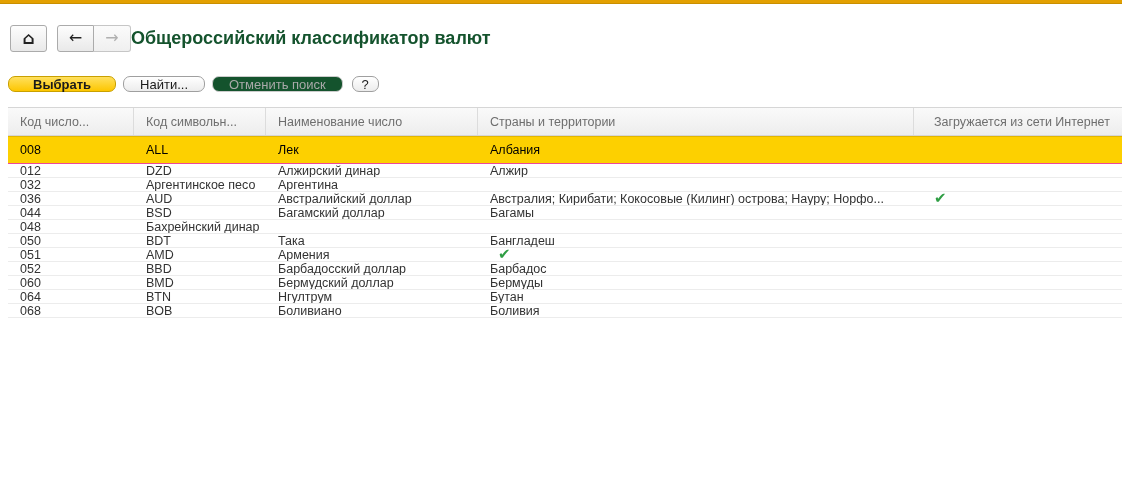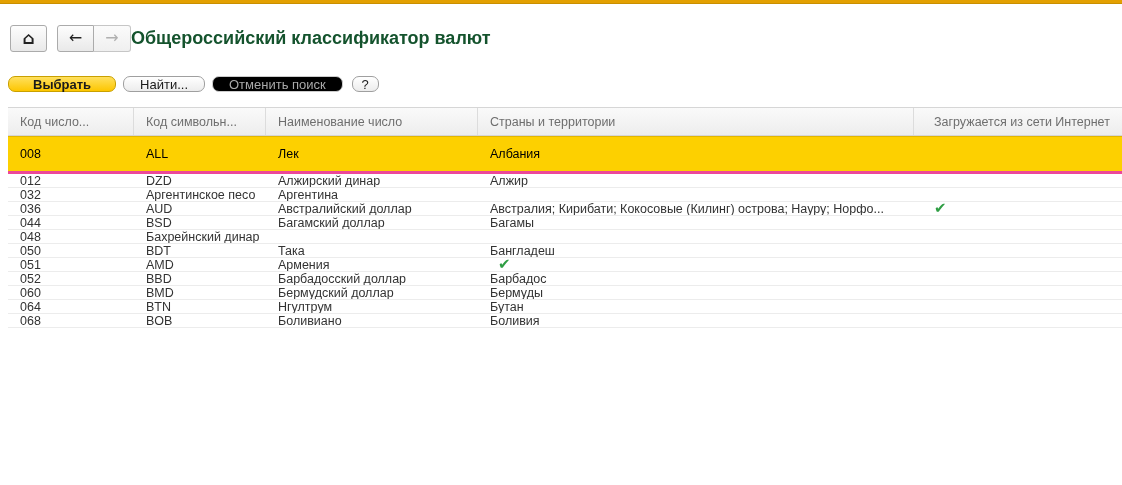--- a/index.html
+++ b/index.html
@@ -41,21 +41,21 @@
     background: linear-gradient(#ffffff, #ececec);
     font-family: "Liberation Sans", sans-serif;
     font-size: 13px; color: #1a1a1a; cursor: pointer;
     display: flex; align-items: center; justify-content: center;
   }
   .tb-btn.primary {
     background: linear-gradient(#ffe05e, #fdc600);
     border-color: #c9a000; font-weight: bold; padding: 0 24px;
   }
   .tb-btn.disabled {
-    background: #000000; border-color: #cccccc; color: #a9a9a9; cursor: default;
+    background: #14532d; border-color: #cccccc; color: #a9a9a9; cursor: default;
   }
   .tb-btn.help { width: 27px; padding: 0; margin-left: 2px; }
 
   
   .table { margin: 15px 0 0 8px; border-top: 1px solid #d6d6d6; }
   .thead, .trow { display: grid; grid-template-columns: 126px 132px 212px 436px 1fr; }
   .thead {
     height: 28px;
     background: linear-gradient(#fafafa, #ededed);
     border-bottom: 1px solid #d6d6d6;
@@ -71,22 +71,22 @@
   .hcell:last-child { border-right: none; padding-left: 20px; }
   .trow {
     height: 14px;
     border-bottom: 1px solid #ececec;
     background: #ffffff;
     cursor: pointer;
   }
   .trow.selected {
     background: #fdd000;
     border-top: 1px solid #e2b600;
-    border-bottom: 3px solid #ec4899;
-    height: 38px;
+    border-bottom: 1px solid #ec4899;
+    height: 28px;
   }
   .cell {
     display: flex; align-items: center;
     padding: 0 10px 0 12px;
     font-size: 12.5px; color: #333333;
     white-space: nowrap; overflow: hidden; text-overflow: ellipsis;
   }
   .trow.selected .cell { color: #000000; }
   .cell.c5 { padding-left: 20px; }
   .check {

